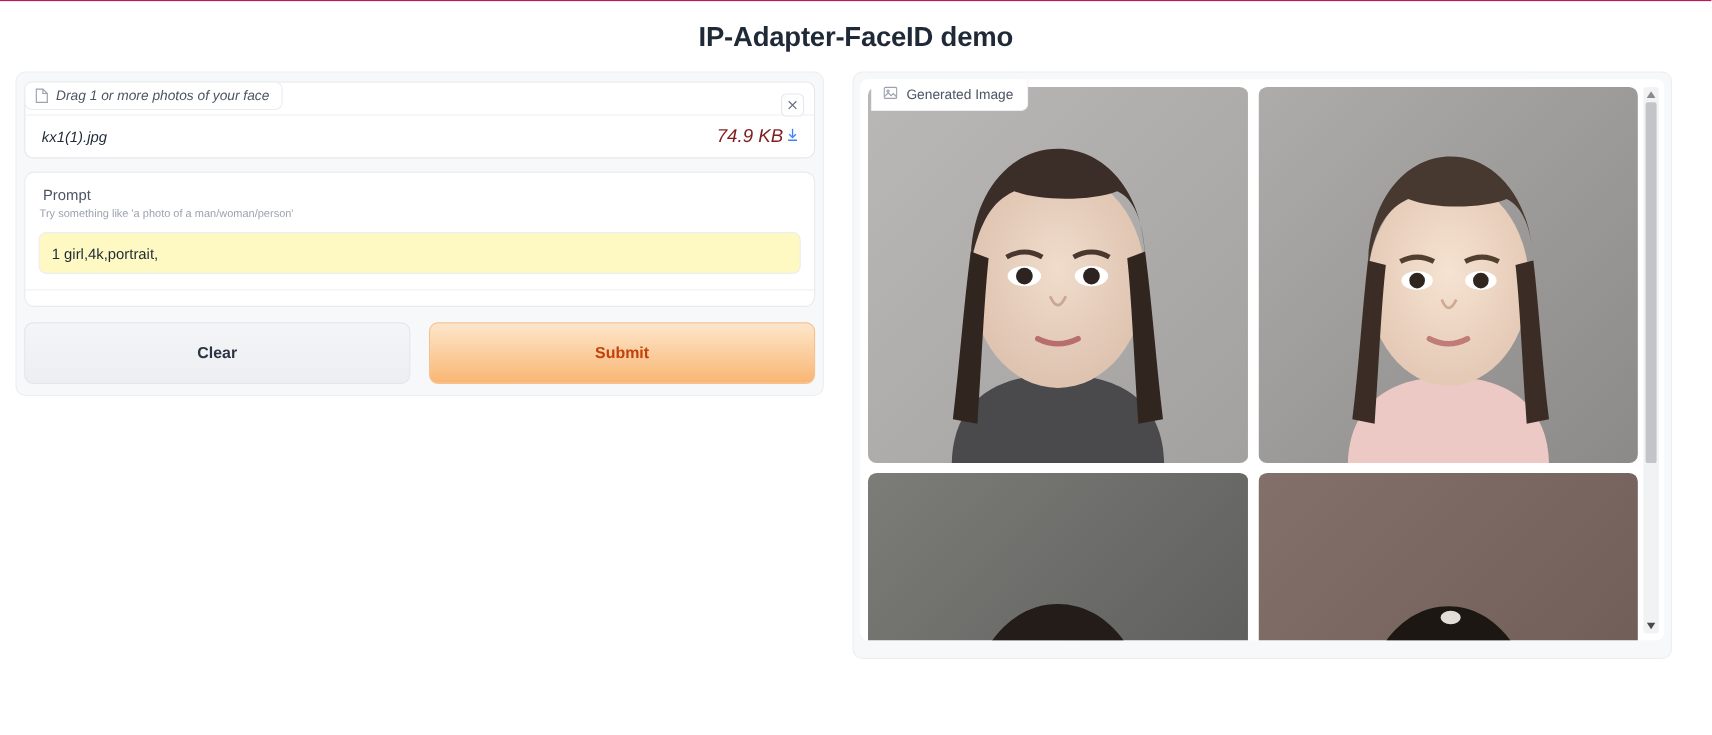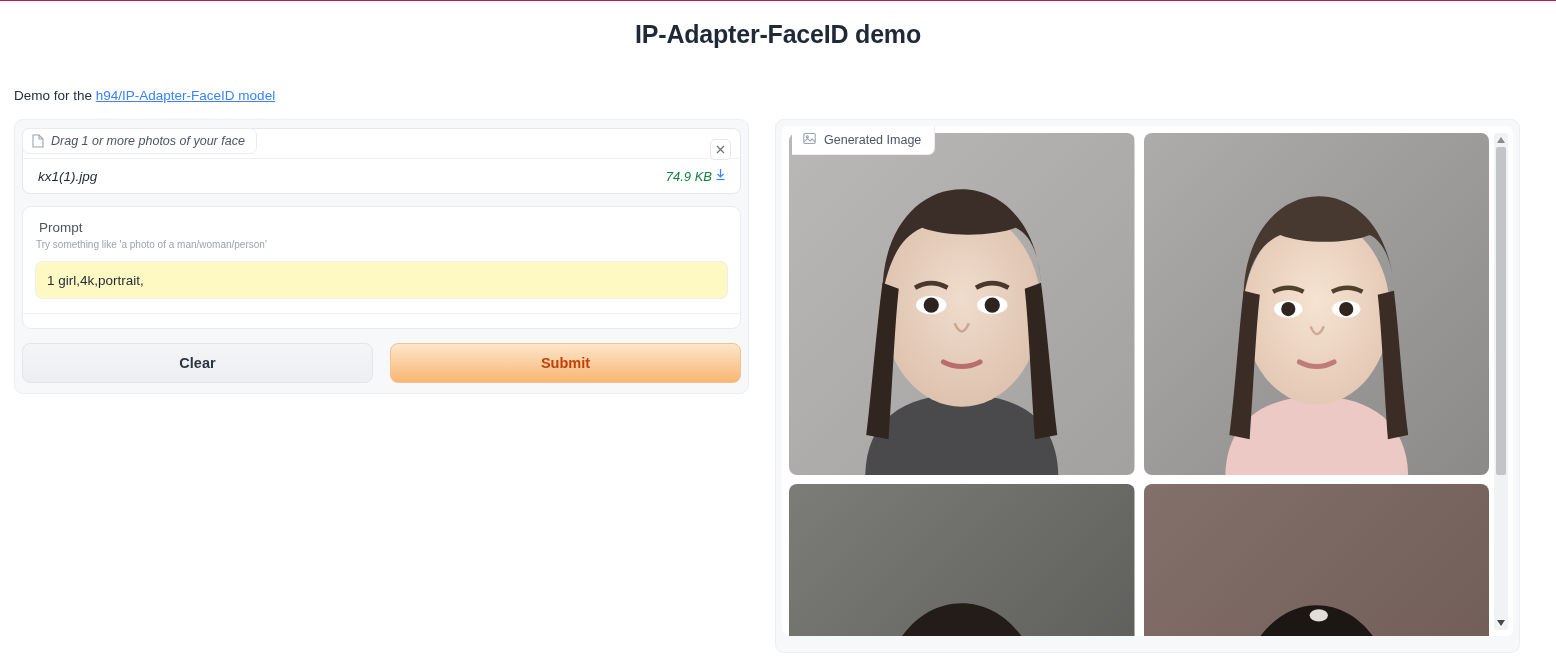--- a/index.html
+++ b/index.html
@@ -94,21 +94,21 @@
     border-top: 1px solid #eef0f3;
     padding: 9px 14px 9px 15px;
     margin-top: 3px;
   }
   .file-name {
     font-size: 13.5px;
     color: #1f2937;
   }
   .file-size-wrap {
     display: flex; align-items: center; gap: 3px;
-    font-size: 13px; color: #15803d;
+    font-size: 17px; color: #7f1d1d;
   }
 
   
   .prompt-card {
     margin-top: 12px;
     background: #ffffff;
     border: 1px solid #e9ebef;
     border-radius: 9px;
     padding: 12px 12px 14px 12px;
   }
@@ -142,21 +142,21 @@
   .textbox.placeholder { color: #9ca3af; background: #fcfcfd; }
 
   
   .btn-row {
     display: flex;
     gap: 17px;
     margin-top: 14px;
   }
   .btn {
     flex: 1;
-    height: 40px;
+    height: 56px;
     border-radius: 8px;
     border: 1px solid #e3e5e9;
     font-size: 14.5px;
     font-weight: bold;
     display: flex; align-items: center; justify-content: center;
     cursor: pointer;
   }
   .btn-clear {
     background: linear-gradient(to bottom, #f4f5f7 0%, #eceef1 100%);
     color: #2c3444;
@@ -243,23 +243,20 @@
     cursor: pointer;
   }
 </style>
 </head>
 <body>
 
 <div class="page">
 
   <h1 class="app-title">IP-Adapter-FaceID demo</h1>
 
-  <p class="subtitle">
-    <span>Demo for the </span><a href="#">h94/IP-Adapter-FaceID model</a>
-  </p>
 
   <div class="main">
 
     <div class="left-col">
 
       <div class="file-block">
         <div class="file-tab">
           <span class="doc-icon">
             <svg width="12" height="14" viewBox="0 0 12 14" fill="none" stroke="#9ca3af" stroke-width="1.1">
               <path d="M1 1h6l4 4v8H1z"></path>

